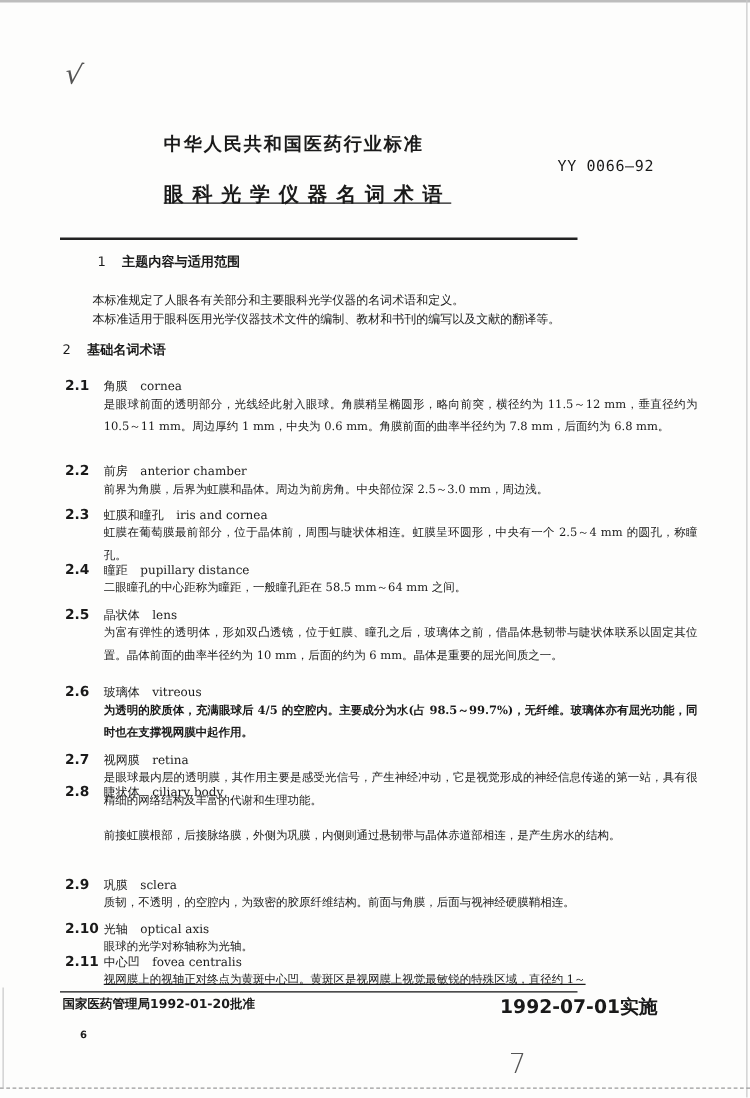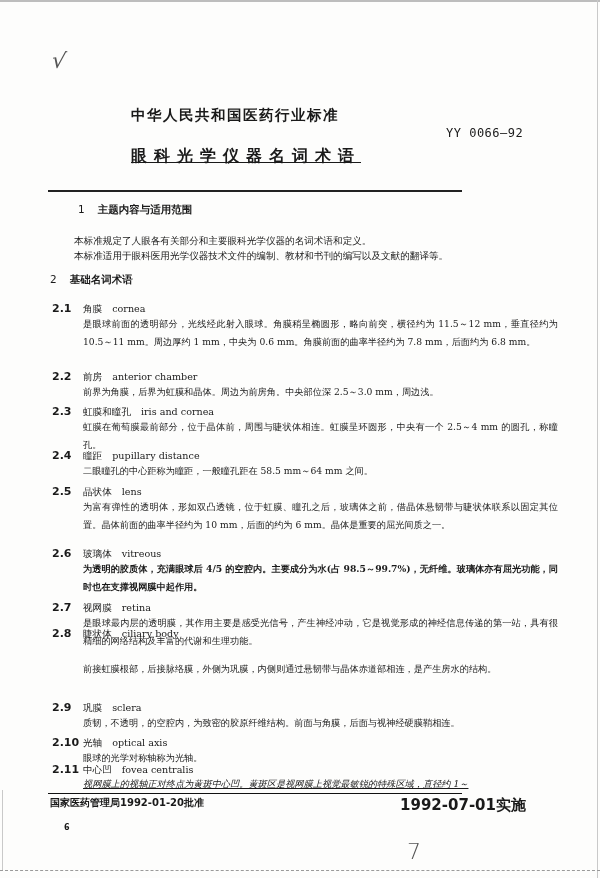--- a/index.html
+++ b/index.html
@@ -111,20 +111,20 @@
   <div class="def" style="top:714px;">质韧，不透明，的空腔内，为致密的胶原纤维结构。前面与角膜，后面与视神经硬膜鞘相连。</div>
 
   <div class="term" style="top:736px;">
     <span class="tnum">2.10</span><span class="zh">光轴</span><span class="en">optical axis</span>
   </div>
   <div class="def" style="top:749px;">眼球的光学对称轴称为光轴。</div>
 
   <div class="term" style="top:763px;">
     <span class="tnum">2.11</span><span class="zh">中心凹</span><span class="en">fovea centralis</span>
   </div>
-  <div class="def last-line" style="top:775px;font-style:italic;">视网膜上的视轴正对终点为黄斑中心凹。黄斑区是视网膜上视觉最敏锐的特殊区域，直径约 1～</div>
+  <div class="def last-line" style="top:775px;">视网膜上的视轴正对终点为黄斑中心凹。黄斑区是视网膜上视觉最敏锐的特殊区域，直径约 1～</div>
 </div>
 
 <div class="footer-rule"></div>
 <div class="approve">国家医药管理局1992-01-20批准</div>
 <div class="implement">1992-07-01实施</div>
 <div class="pg-num">6</div>
 <div class="handwritten">7</div>
 
 </body></html>

